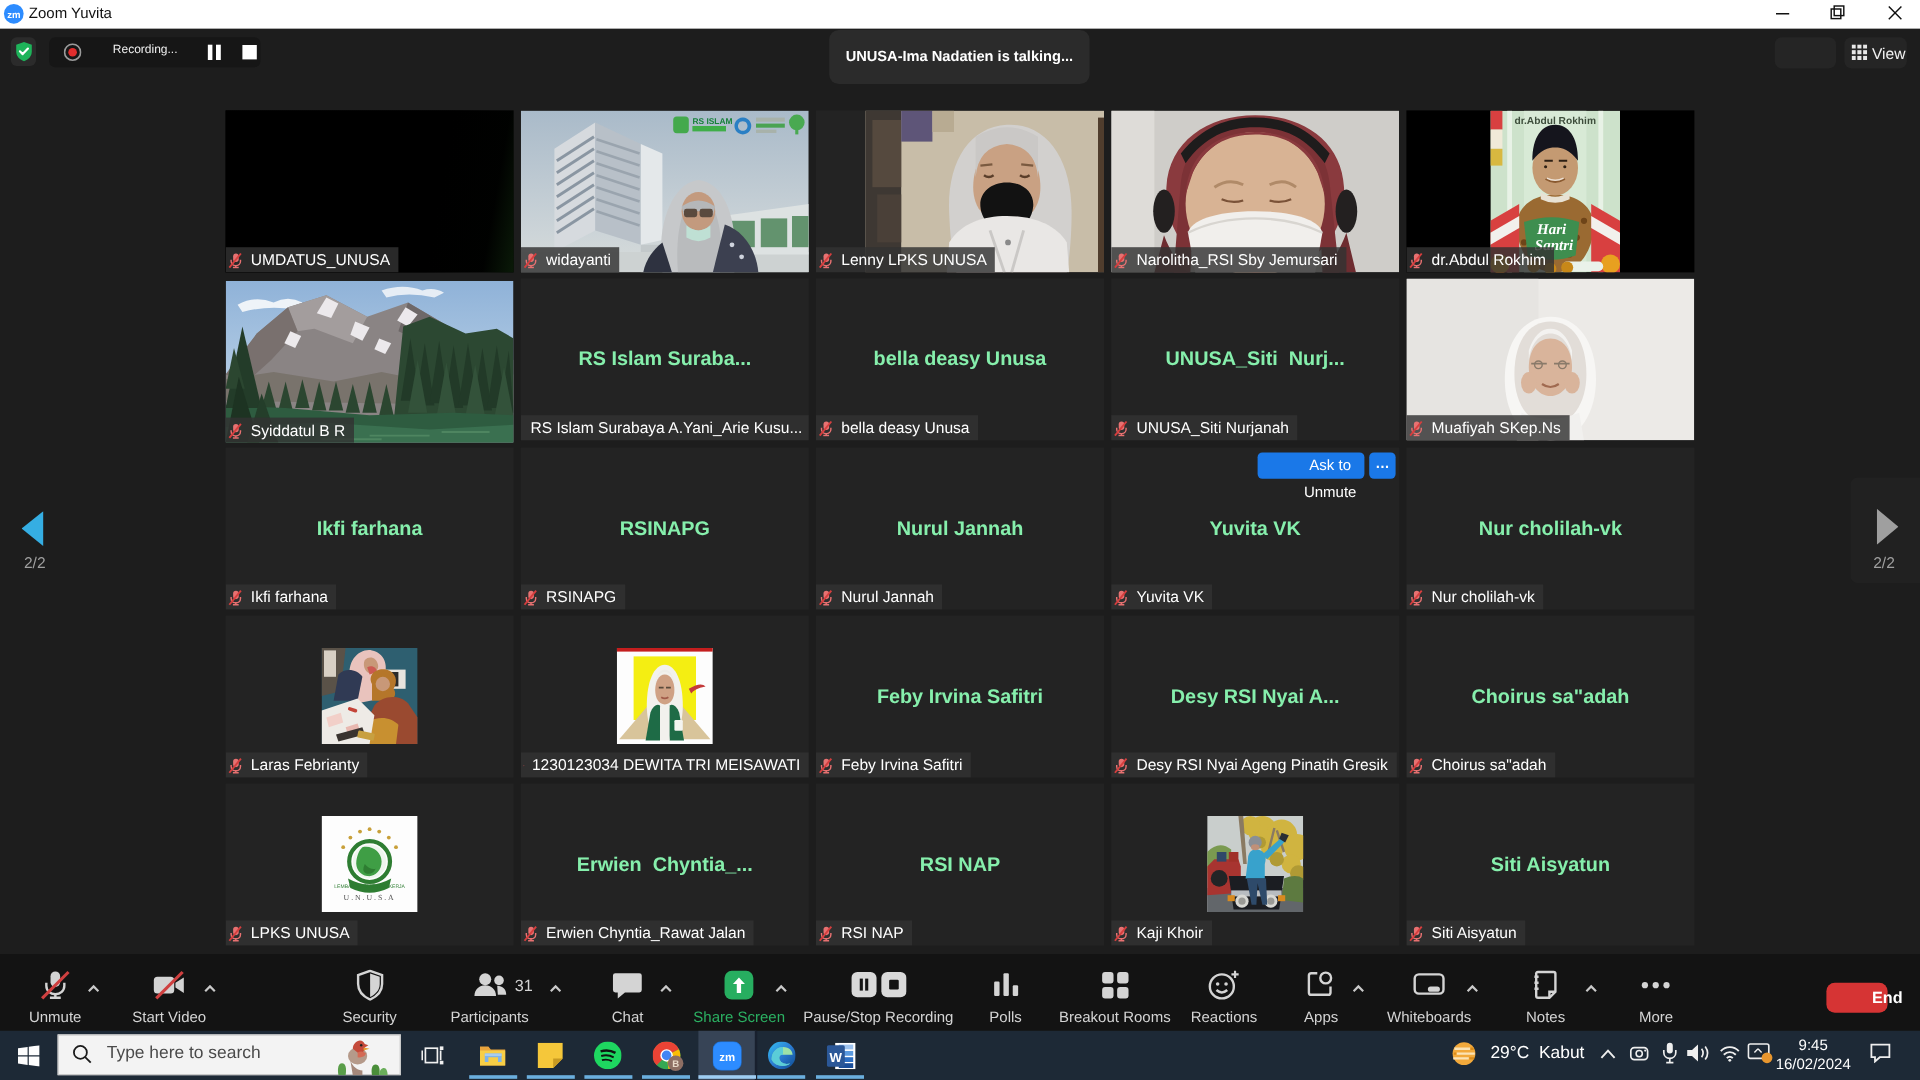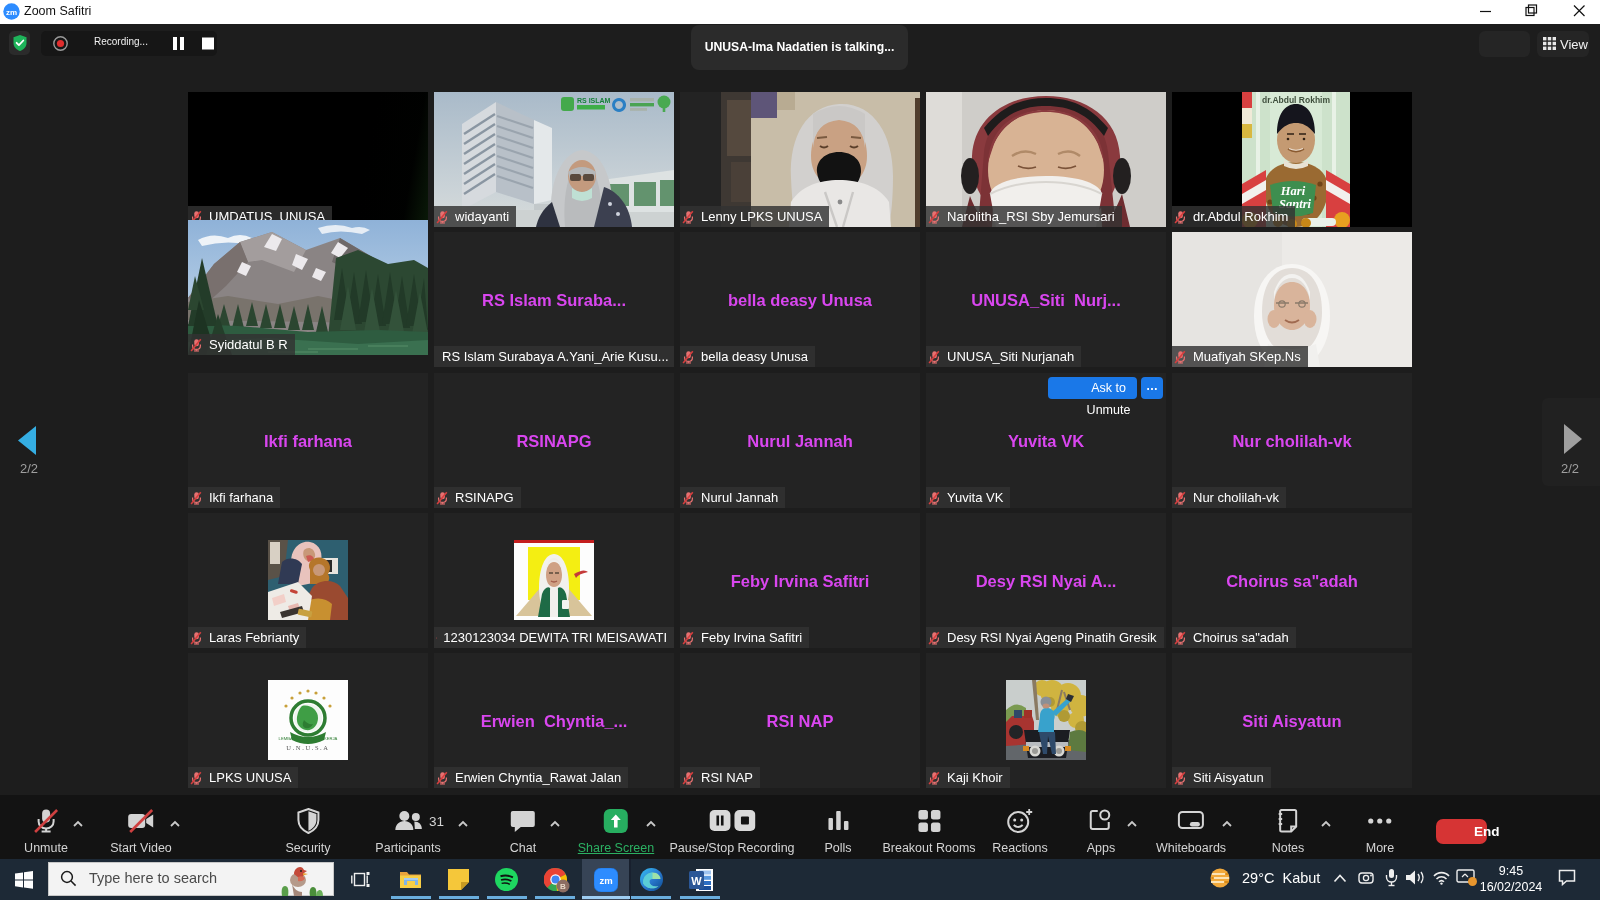--- a/index.html
+++ b/index.html
@@ -13,21 +13,21 @@
   #titlebar .ttl { left:24px; top:4px; font-size:12.5px; color:#111; }
 
   
   #meet { left:0; top:24px; width:1600px; height:835px; background:#1d1d1d; }
 
   #toolbar { left:0; top:795px; width:1600px; height:64px; background:#131313; }
 
   
   .tile { position:absolute; width:240px; height:135px; background:#232323; overflow:hidden; }
   .cname { position:absolute; left:0; right:0; top:50%; transform:translateY(-50%);
-    text-align:center; color:#d946ef; font-weight:bold; font-size:16.5px; }
+    text-align:center; color:#86efac; font-weight:bold; font-size:16.5px; }
   .nlabel { position:absolute; left:0; bottom:0; height:21px; background:rgba(50,50,50,.82);
     display:flex; align-items:center; padding:0 7px 0 2px; max-width:240px; }
   .nlabel span { color:#fff; font-size:13px; white-space:nowrap; margin-left:6px; }
   .avatar { position:absolute; left:80px; top:27px; width:80px; height:80px; }
 
   
   .titem { position:absolute; top:808px; display:flex; flex-direction:column; align-items:center;
     color:#d4d4d4; }
   .titem .lbl { font-size:12.5px; margin-top:7px; white-space:nowrap; }
   .chev { position:absolute; top:819px; width:12px; height:10px; }
@@ -38,21 +38,21 @@
 </style>
 </head>
 <body>
 <div id="stage">
 
   <div class="abs" id="titlebar">
     <svg class="abs" style="left:2px;top:2px" width="19" height="19" viewBox="0 0 19 19">
       <circle cx="9.5" cy="9.5" r="8.2" fill="#2d8cff"></circle>
       <text x="9.5" y="12.6" font-size="8" font-weight="bold" fill="#fff" text-anchor="middle">zm</text>
     </svg>
-    <div class="abs ttl">Zoom Safitri</div>
+    <div class="abs ttl">Zoom Yuvita</div>
     <svg class="abs" style="left:1478px;top:0" width="122" height="24" viewBox="0 0 122 24">
       <line x1="2" y1="11.5" x2="13" y2="11.5" stroke="#111" stroke-width="1.2"></line>
       <rect x="48" y="7.5" width="8" height="8" fill="none" stroke="#111" stroke-width="1.2"></rect>
       <rect x="50.5" y="5" width="8" height="8" fill="none" stroke="#111" stroke-width="1.2"></rect>
       <path d="M96 5.5 L106.5 16 M106.5 5.5 L96 16" stroke="#111" stroke-width="1.2"></path>
     </svg>
   </div>
 
   <div class="abs" id="meet"></div>
   <div class="abs" id="toolbar"></div>
@@ -313,21 +313,21 @@
           <circle cx="64" cy="131" r="5" fill="#c88818"></circle>
       </svg>
       <div class="nlabel">
           <svg width="13" height="14" viewBox="0 0 14 14">
             <use href="#micoff"></use>
           </svg>
           <span>dr.Abdul Rokhim</span>
         </div>
     </div>
 
-    <div class="tile" style="left:188px;top:220px;">
+    <div class="tile" style="left:188px;top:234px;">
       <svg width="240" height="135" viewBox="0 0 240 135">
         <defs>
           <linearGradient id="sky2" x1="0" y1="0" x2="0" y2="1">
             <stop offset="0" stop-color="#8fb2d8"></stop>
               <stop offset="1" stop-color="#c9dcec"></stop>
           </linearGradient>
         </defs>
         <rect width="240" height="135" fill="url(#sky2)"></rect>
         <path d="M10 20 q14 -8 30 -2 q12 -6 24 0 l-6 6 q-22 -4 -44 2 Z" fill="#eef3f8"></path>
         <path d="M130 8 q18 -6 34 0 q10 -3 18 2 l-8 4 q-22 -5 -40 0 Z" fill="#e6edf5"></path>
@@ -736,21 +736,21 @@
     <div class="titem" style="left:523px;transform:translateX(-50%)">
       <svg width="26" height="26" viewBox="0 0 26 26">
         <path d="M3 3 h20 a2 2 0 0 1 2 2 v12 a2 2 0 0 1 -2 2 h-12 l-6 5 v-5 h-2 a2 2 0 0 1 -2 -2 V5 a2 2 0 0 1 2 -2 Z" fill="#d4d4d4"></path>
       </svg>
       <div class="lbl">Chat</div>
     </div>
     <svg class="chev" style="left:549px" viewBox="0 0 12 10">
         <path d="M2 7 L6 3 L10 7" fill="none" stroke="#c9c9c9" stroke-width="1.8"></path>
       </svg>
 
-    <div class="titem" style="left:616px;transform:translateX(-50%);color:#2bb062;text-decoration:underline;">
+    <div class="titem" style="left:616px;transform:translateX(-50%);color:#2bb062;">
       <svg width="26" height="26" viewBox="0 0 26 26">
         <rect x="1" y="1" width="24" height="24" rx="6" fill="#27ae60"></rect>
         <path d="M13 6.5 L18 12 H14.8 V19.5 H11.2 V12 H8 Z" fill="#fff"></path>
       </svg>
       <div class="lbl" style="color:#2bb062;">Share Screen</div>
     </div>
     <svg class="chev" style="left:645px" viewBox="0 0 12 10">
         <path d="M2 7 L6 3 L10 7" fill="none" stroke="#c9c9c9" stroke-width="1.8"></path>
       </svg>
 
@@ -833,21 +833,21 @@
 
     <div class="titem" style="left:1380px;transform:translateX(-50%)">
       <svg width="28" height="26" viewBox="0 0 28 26">
         <circle cx="5" cy="13" r="2.6" fill="#d4d4d4"></circle>
         <circle cx="14" cy="13" r="2.6" fill="#d4d4d4"></circle>
         <circle cx="23" cy="13" r="2.6" fill="#d4d4d4"></circle>
       </svg>
       <div class="lbl">More</div>
     </div>
 
-    <div class="abs" style="left:1436px;top:819px;width:51px;height:25px;background:#d63434;border-radius:7px;color:#fff;font-size:13.5px;font-weight:bold;text-align:center;line-height:25px;padding-left:38px;">End</div>
+    <div class="abs" style="left:1522px;top:819px;width:51px;height:25px;background:#d63434;border-radius:7px;color:#fff;font-size:13.5px;font-weight:bold;text-align:center;line-height:25px;padding-left:38px;">End</div>
   </div>
 
   <div class="abs" id="taskbar"></div>
 
   <svg class="abs" style="left:15px;top:871px" width="18" height="18" viewBox="0 0 18 18">
     <g fill="#fdfdfd">
       <polygon points="0,2.6 8,1.5 8,8.4 0,8.4"></polygon>
       <polygon points="9,1.35 18,0.1 18,8.4 9,8.4"></polygon>
       <polygon points="0,9.5 8,9.5 8,16.4 0,15.3"></polygon>
       <polygon points="9,9.5 18,9.5 18,17.8 9,16.55"></polygon>

